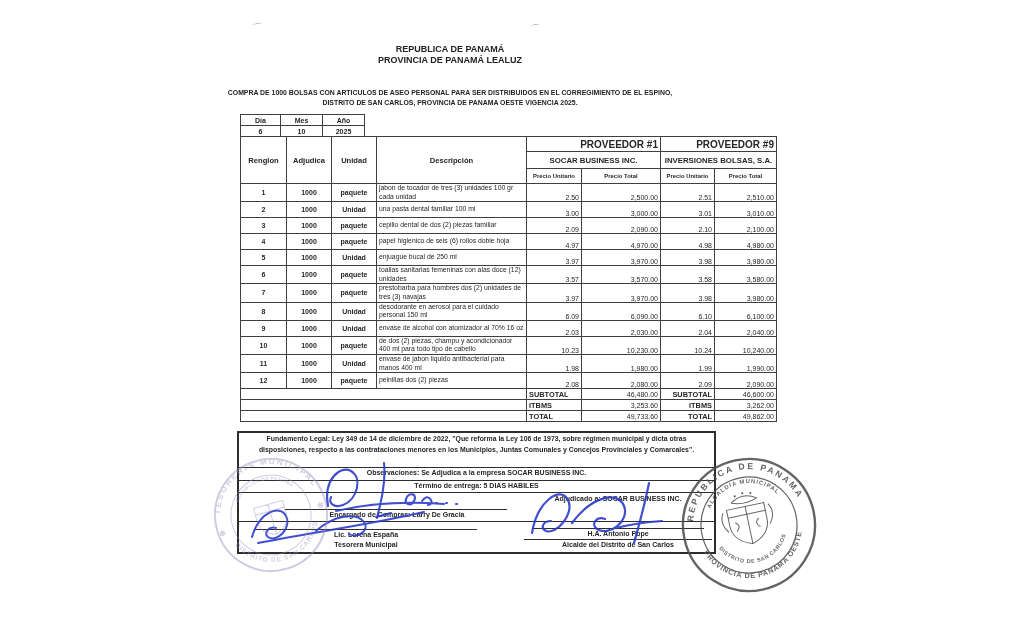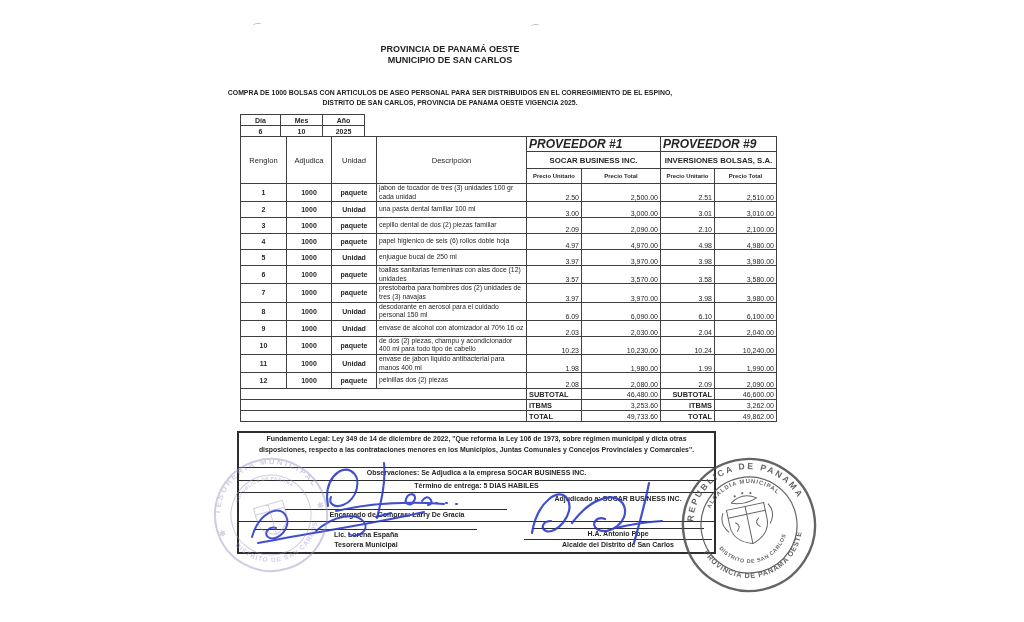--- a/index.html
+++ b/index.html
@@ -13,22 +13,22 @@
   
   .smudge{position:absolute;width:9px;height:3px;border-top:1.5px solid #9a9a9a;border-radius:60%;opacity:.65;transform:rotate(-6deg);}
 
   
   table.dt{position:absolute;left:240px;top:114px;border-collapse:collapse;table-layout:fixed;width:124px;}
   table.dt td{border:1px solid #3f3f3f;font-size:7px;font-weight:bold;text-align:center;height:10px;padding:0;}
 
   
   table.main{position:absolute;left:240px;top:136px;border-collapse:collapse;table-layout:fixed;width:536px;color:#262626;}
   table.main th,table.main td{border:1px solid #3f3f3f;padding:0 2px;overflow:hidden;}
-  th.lh{font-size:7.6px;font-weight:normal;text-align:center;}
-  th.grp{font-size:12px;font-weight:bold;text-align:left;height:14px;font-style:italic;}
+  th.lh{font-size:7.6px;font-weight:bold;text-align:center;}
+  th.grp{font-size:10px;font-weight:bold;text-align:right;height:14px;}
   th.comp{font-size:7.8px;font-weight:bold;text-align:center;height:16px;}
   th.pl{font-size:5.9px;font-weight:bold;text-align:center;height:14px;}
   td.c-ren,td.c-cant,td.c-uni{font-size:7px;font-weight:bold;text-align:center;}
   td.c-desc{font-size:6.8px;line-height:8.6px;text-align:left;padding:1px 3px;}
   td.c-num{font-size:7px;text-align:right;vertical-align:bottom;padding:0 2px 1px 2px;}
   tr.r td{height:15px;}
   tr.sum td{height:10px;}
   td.s-empty{border:none;border-left:1px solid #3f3f3f;}
   td.s-lab1{font-size:7.4px;font-weight:bold;text-align:left;}
   td.s-lab2{font-size:7.4px;font-weight:bold;text-align:right;}
@@ -50,22 +50,22 @@
 </style>
 </head>
 <body>
 
 <div class="page">
 
   <div class="smudge" style="left:253px;top:23px;"></div>
   <div class="smudge" style="left:531px;top:24px;"></div>
 
   <div class="hdr">
-    <div>PROVINCIA DE PANAMÁ OESTE</div>
-    <div>MUNICIPIO DE SAN CARLOS</div>
+    <div>REPUBLICA DE PANAMÁ</div>
+    <div>PROVINCIA DE PANAMÁ LEALUZ</div>
   </div>
 
   <div class="title">
     <div>COMPRA DE 1000 BOLSAS CON ARTICULOS DE ASEO PERSONAL PARA SER DISTRIBUIDOS EN EL CORREGIMIENTO DE EL ESPINO,</div>
     <div>DISTRITO DE SAN CARLOS, PROVINCIA DE PANAMA OESTE VIGENCIA 2025.</div>
   </div>
 
   <table class="dt">
     <colgroup>
         <col style="width:40px">

